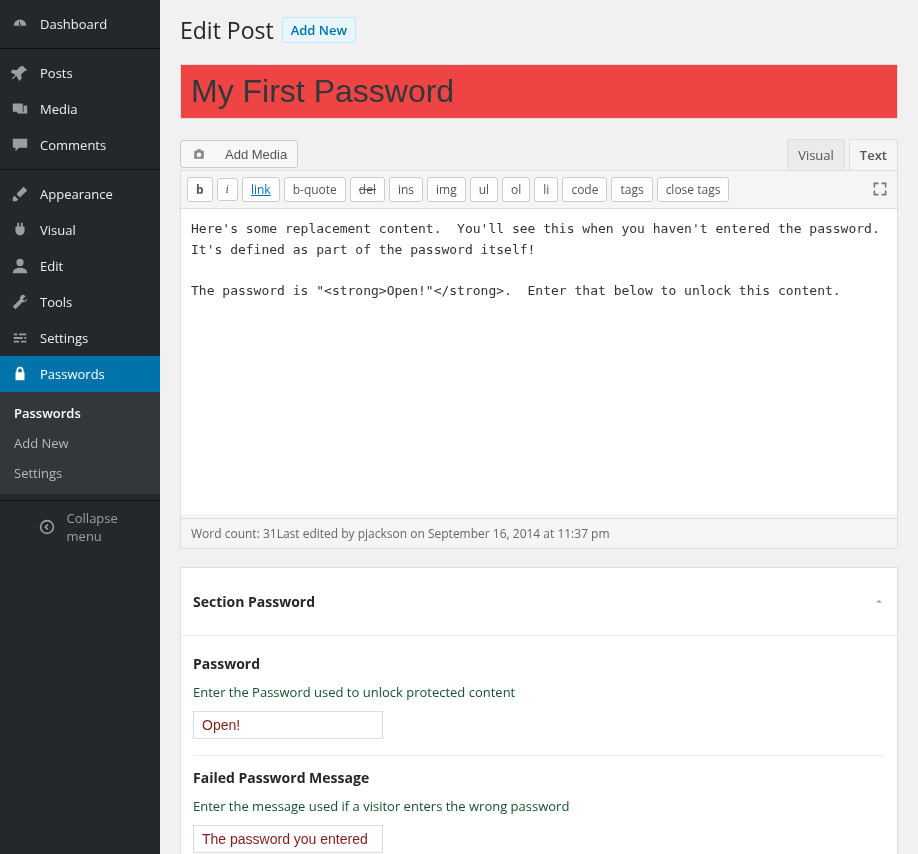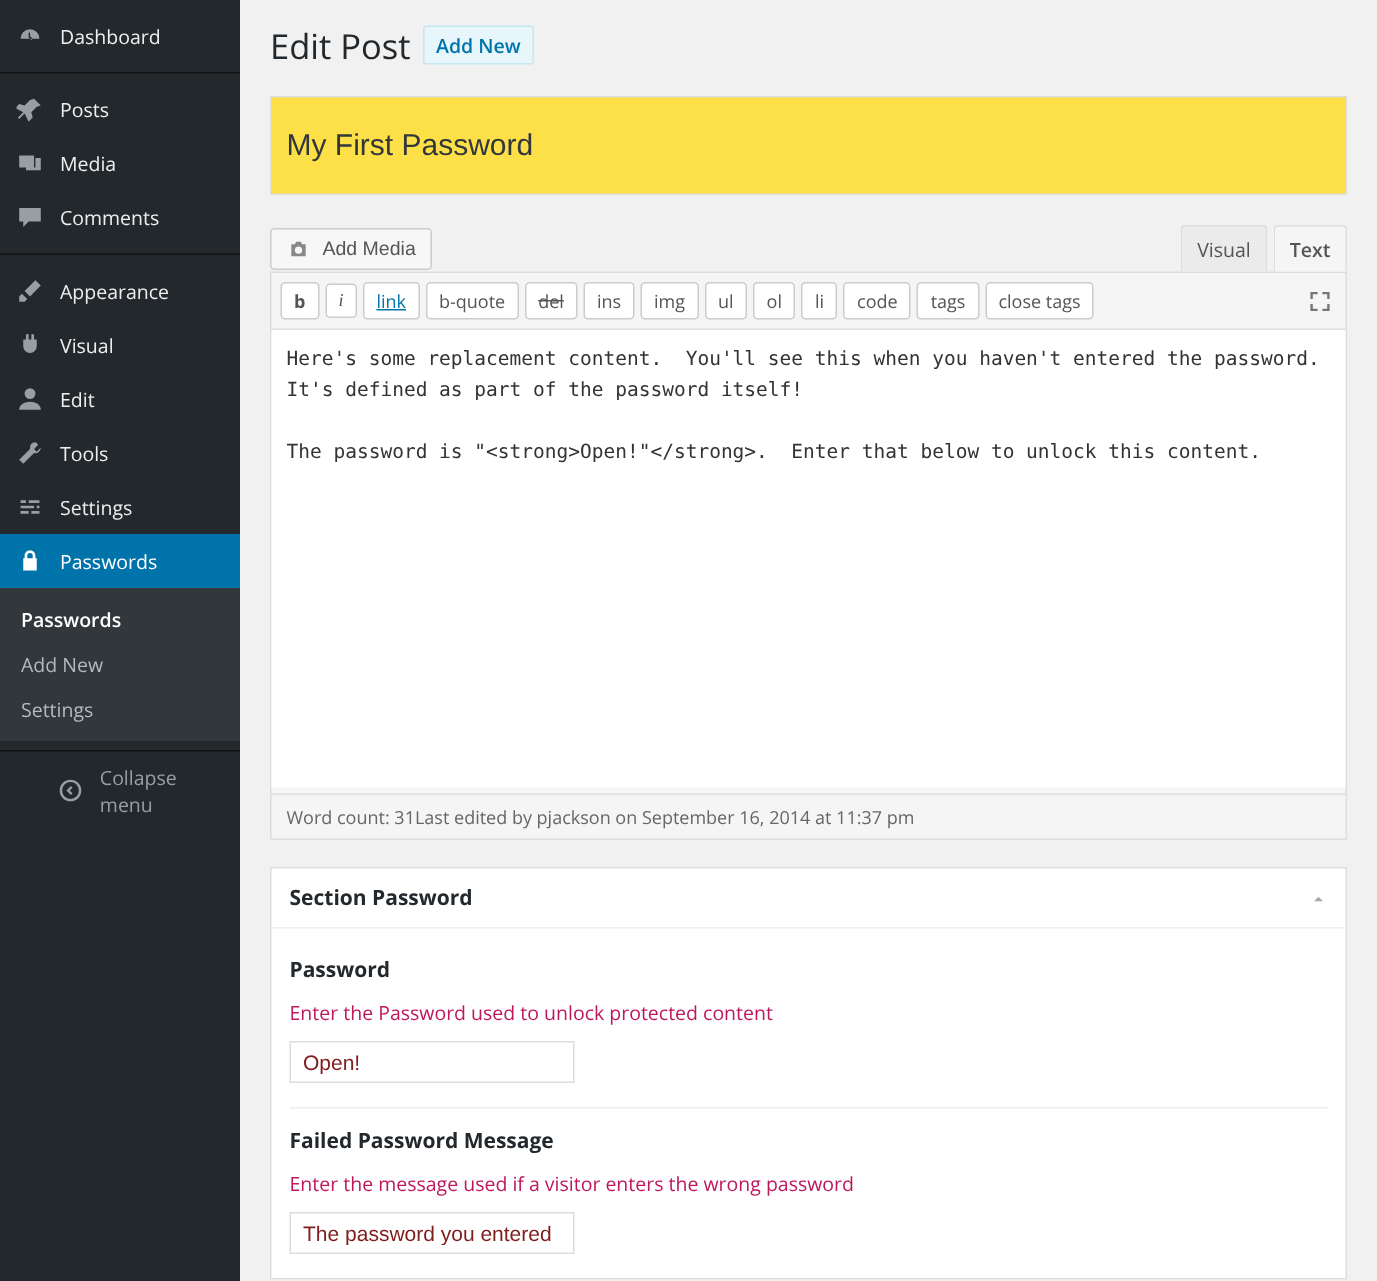--- a/index.html
+++ b/index.html
@@ -82,36 +82,36 @@
     color:#0073aa;
     border:1px solid #c8e6f1;
     padding:3px 8px;
     border-radius:2px;
     font-size:13px;
     font-weight:600;
     cursor:pointer;
   }
   .title-input {
     width:100%;
-    background:#fde047;
-    border:1px solid #ddd;
-    padding:18px 10px;
-    font-size:20px;
+    background:#ef4444;
+    border:1px solid #ddd;
+    padding:4px 10px;
+    font-size:32px;
     line-height:1.4;
     color:#32373c;
     outline:none;
   }
   .media-row {
     display:flex;
     align-items:center;
     justify-content:space-between;
     margin-top:20px;
   }
   .btn {
-    display:inline-flex; align-items:center; gap:8px;
+    display:inline-flex; align-items:center; gap:18px;
     background:#f7f7f7;
     border:1px solid #ccc;
     color:#555;
     padding:5px 10px;
     border-radius:3px;
     cursor:pointer;
     font-size:13px;
   }
   .tabs { display:flex; }
   .tab {
@@ -183,32 +183,32 @@
     font-size:12px;
   }
   
   .postbox {
     background:#fff;
     border:1px solid #ddd;
     margin-top:18px;
   }
   .postbox-header {
     border-bottom:1px solid #eee;
-    padding:10px 12px;
+    padding:24px 12px;
     display:flex;
     justify-content:space-between;
     align-items:center;
     cursor:pointer;
   }
   .postbox-header h2 { font-size:14px; font-weight:700; color:#23282d; }
   .postbox-body { padding:6px 12px 16px 12px; }
   .field-block { padding:12px 0 0 0; }
   .field-block + .field-block { border-top:1px solid #eee; margin-top:16px; }
   .field-label { font-weight:700; font-size:14px; color:#23282d; margin-bottom:10px; }
-  .field-desc { color:#be185d; font-size:13px; margin-bottom:10px; }
+  .field-desc { color:#14532d; font-size:13px; margin-bottom:10px; }
   .text-input {
     border:1px solid #ddd;
     padding:5px 8px;
     font-size:14px;
     width:190px;
     outline:none;
     color:#7f1d1d;
     background:#fff;
   }
   svg { display:block; }

